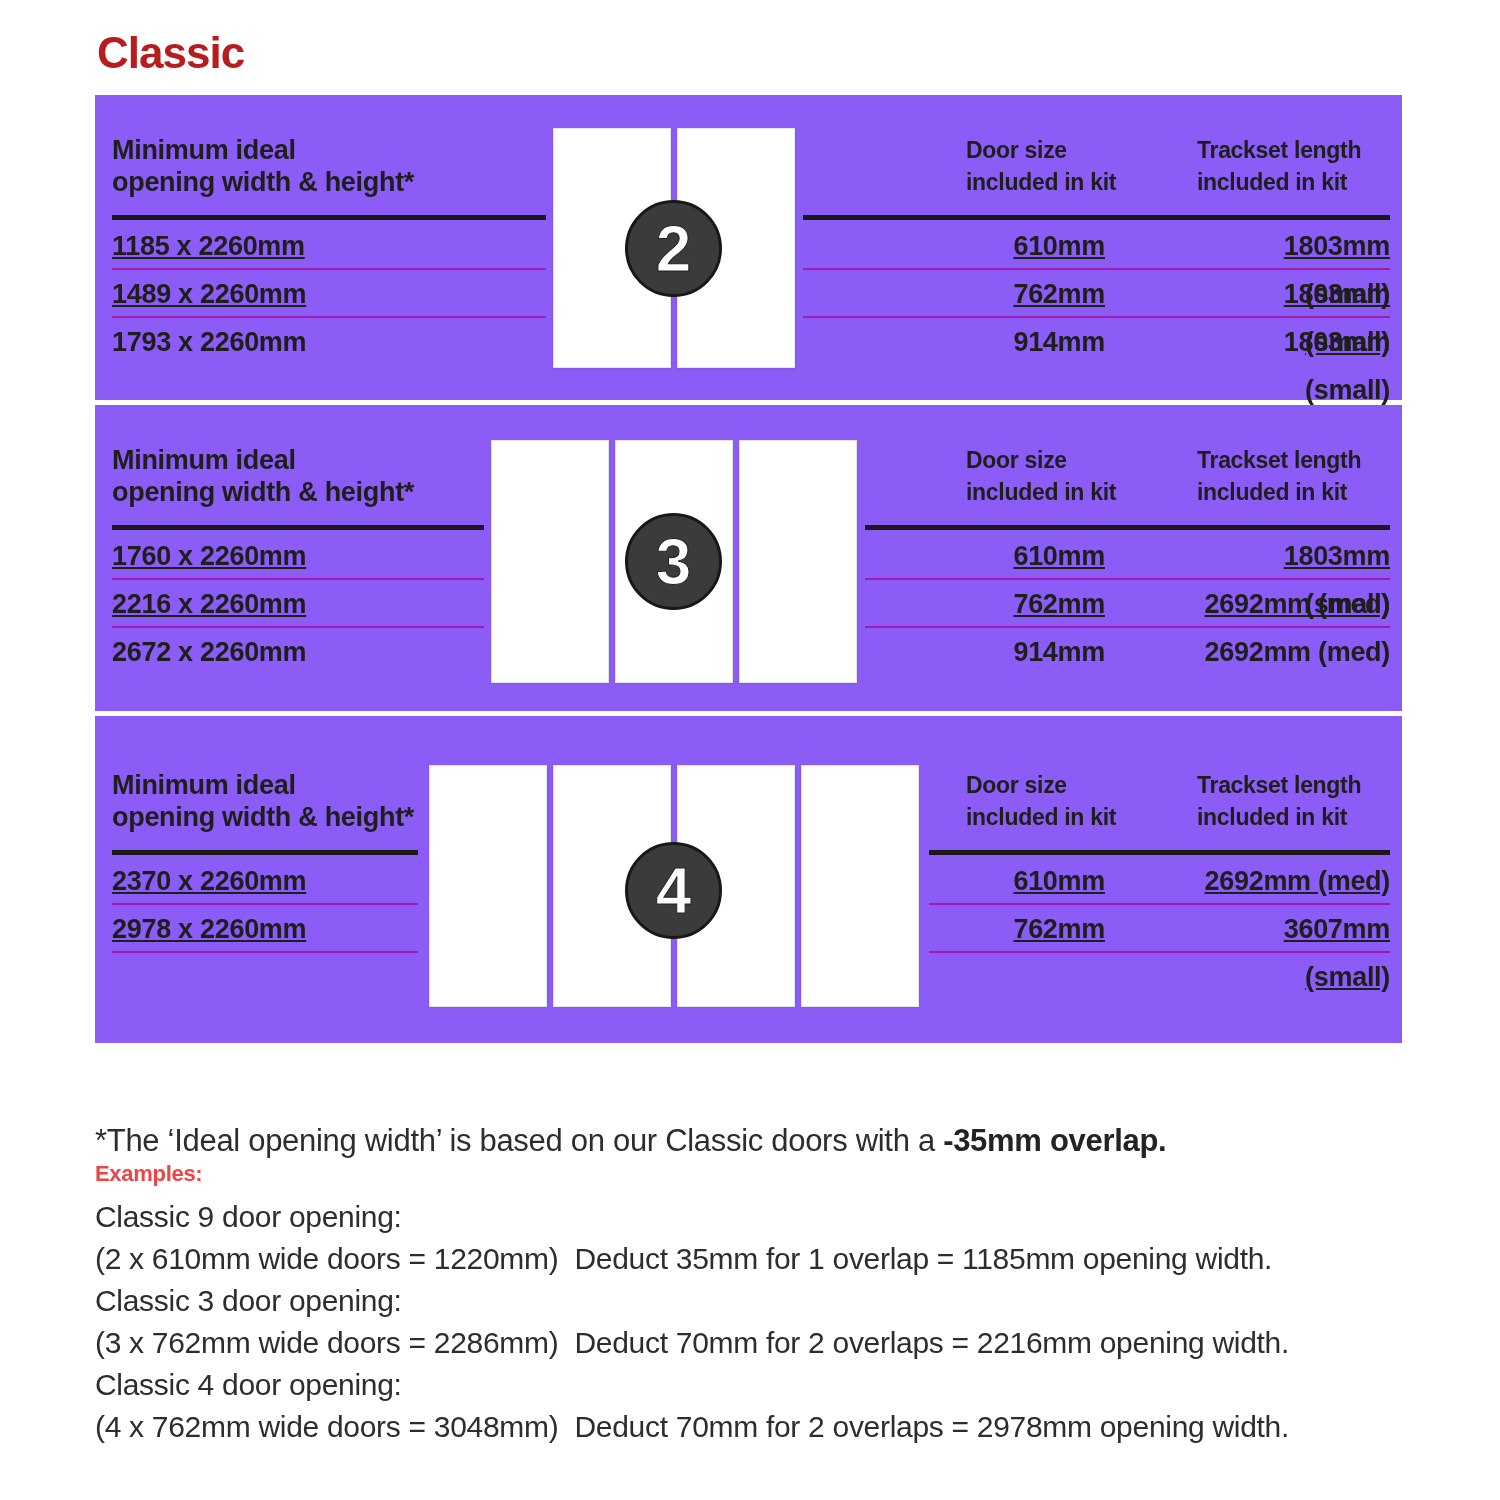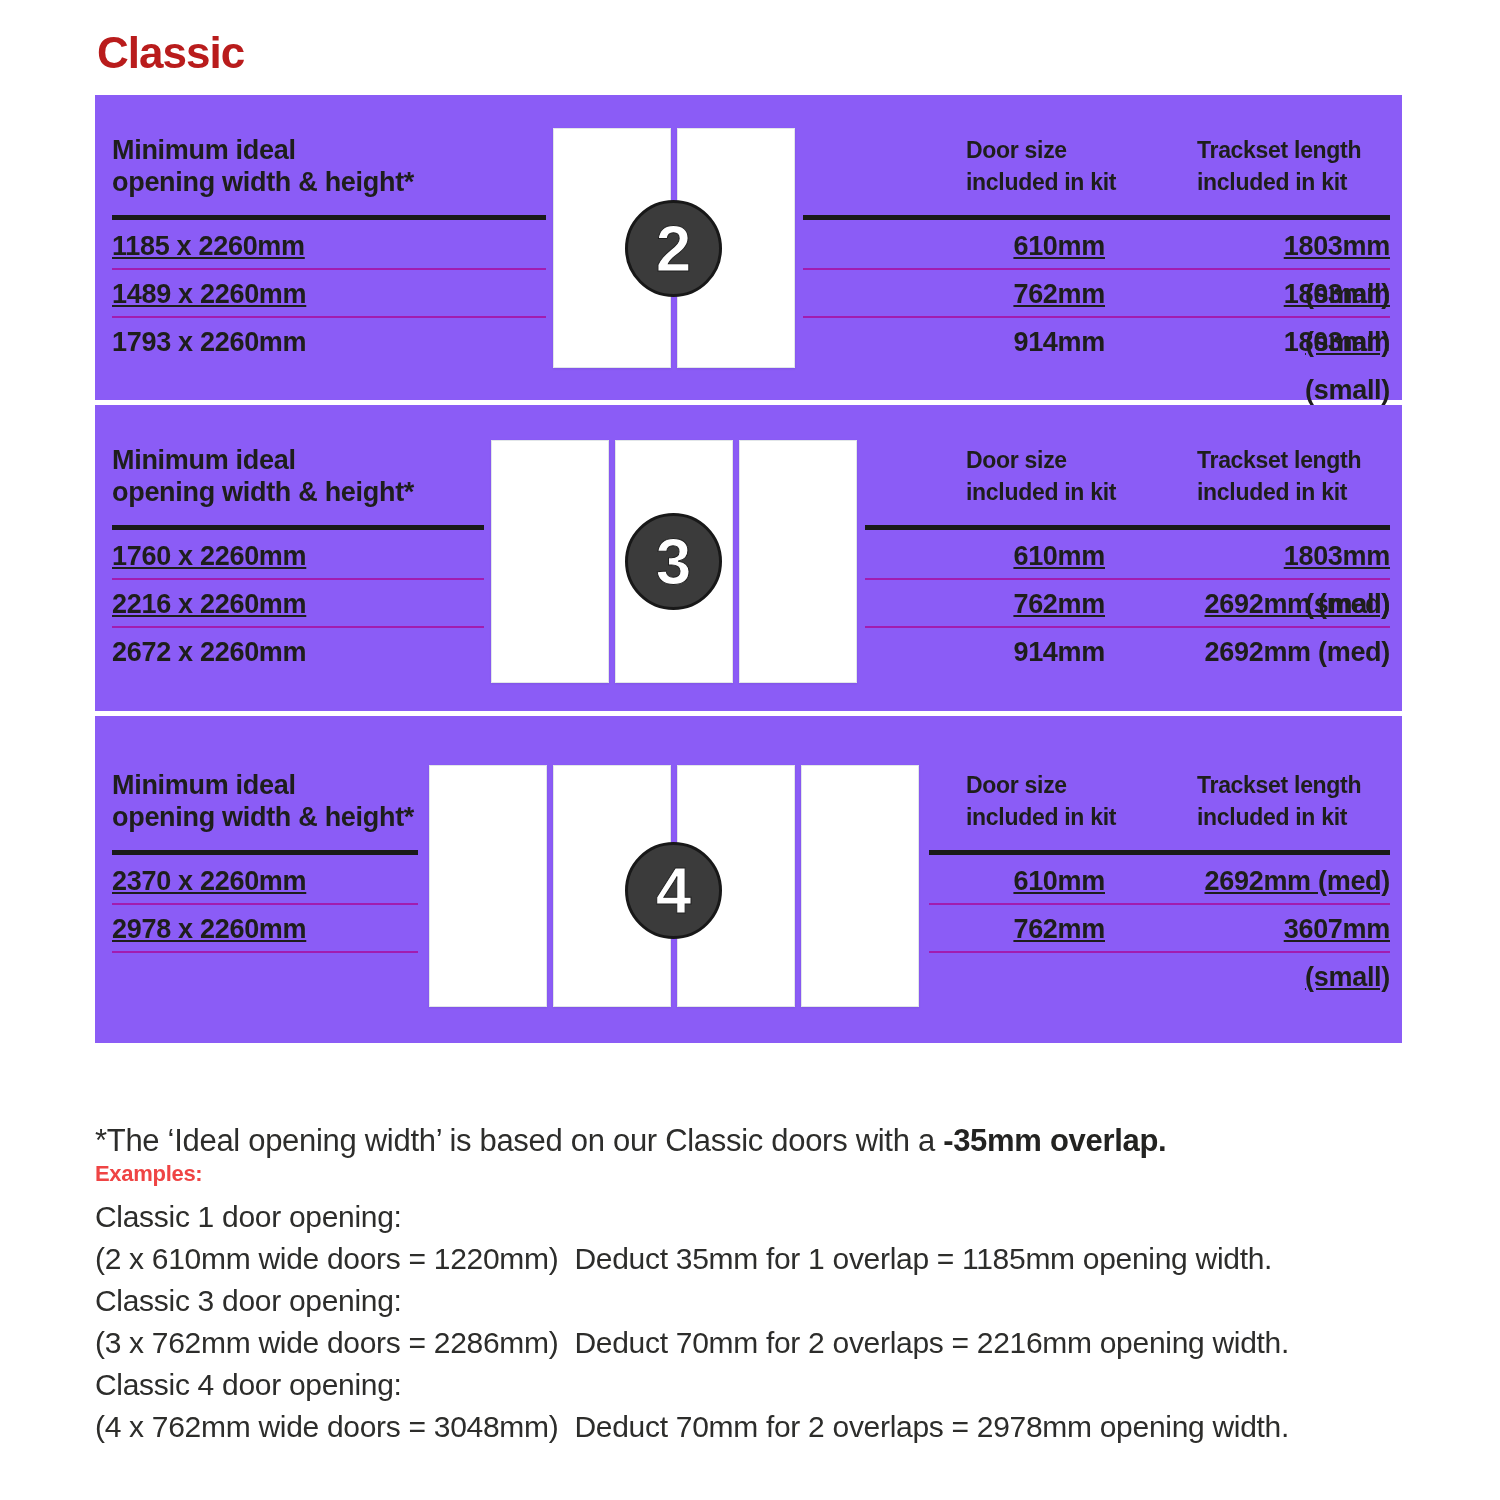--- a/index.html
+++ b/index.html
@@ -221,21 +221,21 @@
           <span class="tval">3607mm (small)</span>
         </div>
       </div>
     </div>
   </section>
 
   <p class="footnote"><span>*The ‘Ideal opening width’ is based on our Classic doors with a </span><b>-35mm overlap.</b></p>
 
   <div class="ex-list">
     <p class="ex-heading">Examples:</p>
-    <p class="ex">Classic 1 door opening:</p>
+    <p class="ex">Classic 9 door opening:</p>
     <p class="ex">(2 x 610mm wide doors = 1220mm)  Deduct 35mm for 1 overlap = 1185mm opening width.</p>
     <p class="ex">Classic 3 door opening:</p>
     <p class="ex">(3 x 762mm wide doors = 2286mm)  Deduct 70mm for 2 overlaps = 2216mm opening width.</p>
     <p class="ex">Classic 4 door opening:</p>
     <p class="ex">(4 x 762mm wide doors = 3048mm)  Deduct 70mm for 2 overlaps = 2978mm opening width.</p>
   </div>
 
 </div>
 
 </body></html>

